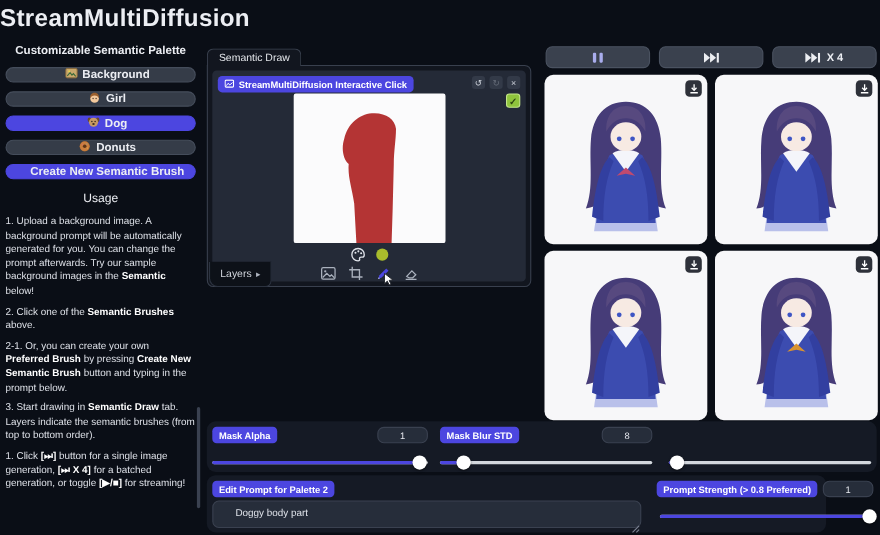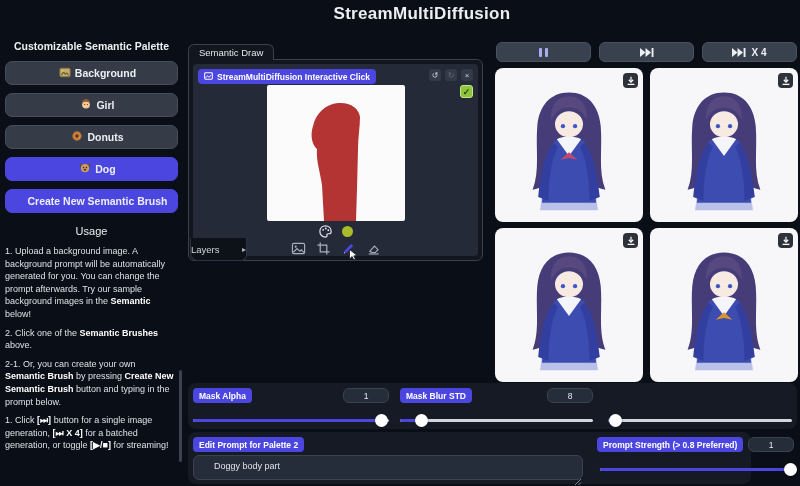--- a/index.html
+++ b/index.html
@@ -3,26 +3,26 @@
 <meta charset="utf-8">
 <style>
   :root{
     --accent:#4c46e0; --mask-red:#b43434; --brush-swatch:#a9bd2c; --checkbox-green:#8fc43c;
     --page:#0a0e16; --panel:#151a25; --panel2:#12161f; --editor:#242a37;
     --btn-gray:#353c48; --btn-border:#454d5b; --ink:#eceef3; --ink-dim:#c6cbd4;
   }
   *{box-sizing:border-box; margin:0; padding:0;}
   html,body{width:800px;height:486px;overflow:hidden;}
   body{background:var(--page); font-family:"Liberation Sans", sans-serif; color:var(--ink); position:relative;}
-  .title{position:absolute; top:4px; left:0; width:800px; text-align:center; font-size:17px; font-weight:700; letter-spacing:.3px;padding-left:44px;}
+  .title{position:absolute; top:4px; left:0; width:800px; font-size:22px; font-weight:700; letter-spacing:.3px;}
 
   
   .sidebar{position:absolute; left:5px; top:40px; width:173px;}
   .side-heading{font-size:10.5px; font-weight:700; text-align:center; margin-bottom:9px;}
-  .brush-btn{width:100%; height:24px; margin-bottom:8px; border-radius:7px; background:var(--btn-gray);
+  .brush-btn{width:100%; height:14px; margin-bottom:8px; border-radius:7px; background:var(--btn-gray);
     border:1px solid var(--btn-border); color:var(--ink); font-size:10.5px; font-weight:700;
     display:flex; align-items:center; justify-content:center; gap:4px; cursor:pointer;padding-left:12px;}
   .brush-btn.active{background:var(--accent); border-color:var(--accent);}
   .usage-heading{font-size:11px; font-weight:400; text-align:center; margin:12px 0 8px;}
   .usage-p{font-size:9px; line-height:1.4; color:#dde0e7; margin-bottom:6px;}
   .usage-p .b{font-weight:700; color:#fff;}
   .side-scrollbar{position:absolute; right:-4px; top:330px; width:3px; height:92px; border-radius:2px; background:#3a4150;}
 
   .mini-icon{display:inline-block;}
 
@@ -44,21 +44,21 @@
     display:flex; align-items:center; justify-content:center; cursor:pointer;}
   .canvas{position:absolute; left:74px; top:21px; width:138px; height:136px; background:#fbfbfc; border-radius:2px;}
   .canvas svg{width:100%; height:100%; display:block;}
   .palette-row{position:absolute; left:0; right:0; top:160px; display:flex; justify-content:center; align-items:center; gap:9px;}
   .swatch{width:11px; height:11px; border-radius:50%; background:var(--brush-swatch);}
   .tools-row{position:absolute; left:0; right:0; top:177px; display:flex; justify-content:center; align-items:center; gap:10px;}
   .tool{width:15px; height:15px; position:relative; cursor:pointer;}
   .cursor-overlay{position:absolute; left:8px; top:6px;}
   .layers-tab{position:absolute; left:1px; top:178px; width:57px; height:23px; background:#0d1118;
     border:1px solid #2c3340; border-top:none; border-radius:0 0 6px 8px; display:flex; align-items:center;
-    justify-content:space-between; gap:4px; font-size:9.5px; color:#d2d6dd; cursor:pointer; z-index:3;}
+    justify-content:center; gap:4px; font-size:9.5px; color:#d2d6dd; cursor:pointer; z-index:3;}
   .layers-arrow{font-size:8px; color:#aeb4bf;}
 
   
   .genbar{position:absolute; left:496px; top:42px; width:301px; display:flex; justify-content:space-between;}
   .gen-btn{width:95px; height:20px; background:#3a414e; border:1px solid #4a5260; border-radius:6px;
     display:flex; align-items:center; justify-content:center; gap:5px; cursor:pointer; color:var(--ink);
     font-size:10px; font-weight:700;}
   .pause-bars{display:flex; gap:2.5px;}
   .pause-bars i{display:block; width:3px; height:9px; background:#a9aded; border-radius:1px;}
   .card{position:absolute; width:148px; height:154px; background:#f7f7f9; border-radius:8px; overflow:hidden; cursor:pointer;}
@@ -146,57 +146,58 @@
       <svg width="12" height="12" viewBox="0 0 14 14">
           <circle cx="7" cy="7.6" r="4.6" fill="#f4c99c"></circle>
           <path d="M7 1.5 C3.4 1.5 2 4.4 2.3 7.4 C3.4 5.2 4.6 4.4 7 4.4 C9.4 4.4 10.6 5.2 11.7 7.4 C12 4.4 10.6 1.5 7 1.5 Z" fill="#9a5f2e"></path>
           <circle cx="5.4" cy="7.6" r=".7" fill="#40322a"></circle>
           <circle cx="8.6" cy="7.6" r=".7" fill="#40322a"></circle>
         </svg>
     </span>
     <span>Girl</span>
   </button>
 
+  <button class="brush-btn active">
+    <span class="mini-icon">
+      <svg width="12" height="12" viewBox="0 0 14 14">
+          <ellipse cx="2.6" cy="4.4" rx="1.8" ry="2.4" fill="#6b4a26"></ellipse>
+          <ellipse cx="11.4" cy="4.4" rx="1.8" ry="2.4" fill="#6b4a26"></ellipse>
+          <circle cx="7" cy="7.2" r="4.8" fill="#c89a62"></circle>
+          <circle cx="5.3" cy="6.4" r=".8" fill="#2e241c"></circle>
+          <circle cx="8.7" cy="6.4" r=".8" fill="#2e241c"></circle>
+          <ellipse cx="7" cy="9" rx="1.3" ry="1" fill="#3a2c20"></ellipse>
+        </svg>
+    </span>
+    <span>Dog</span>
+  </button>
+
   <button class="brush-btn">
     <span class="mini-icon">
       <svg width="12" height="12" viewBox="0 0 14 14">
           <circle cx="7" cy="7" r="5.4" fill="#a9662e"></circle>
           <circle cx="7" cy="7" r="5" fill="#c97e3e"></circle>
           <circle cx="7" cy="7" r="1.9" fill="#5c3418"></circle>
           <circle cx="4.6" cy="4.8" r=".5" fill="#e6518c"></circle>
           <circle cx="9.4" cy="4.6" r=".5" fill="#58c1e0"></circle>
           <circle cx="9.8" cy="8.8" r=".5" fill="#f2e14c"></circle>
         </svg>
     </span>
     <span>Donuts</span>
   </button>
 
   <button class="brush-btn active">
-    <span class="mini-icon">
-      <svg width="12" height="12" viewBox="0 0 14 14">
-          <ellipse cx="2.6" cy="4.4" rx="1.8" ry="2.4" fill="#6b4a26"></ellipse>
-          <ellipse cx="11.4" cy="4.4" rx="1.8" ry="2.4" fill="#6b4a26"></ellipse>
-          <circle cx="7" cy="7.2" r="4.8" fill="#c89a62"></circle>
-          <circle cx="5.3" cy="6.4" r=".8" fill="#2e241c"></circle>
-          <circle cx="8.7" cy="6.4" r=".8" fill="#2e241c"></circle>
-          <ellipse cx="7" cy="9" rx="1.3" ry="1" fill="#3a2c20"></ellipse>
-        </svg>
-    </span>
-    <span>Dog</span>
-  </button>
-
-  <button class="brush-btn active">
     <span>Create New Semantic Brush</span>
   </button>
 
   <div class="usage-heading">Usage</div>
   <div>
       <p class="usage-p"><span>1. Upload a background image. A background prompt will be automatically generated for you. You can change the prompt afterwards. Try our sample background images in the </span><span class="b">Semantic</span><span> below!</span></p>
       <p class="usage-p"><span>2. Click one of the </span><span class="b">Semantic Brushes</span><span> above.</span></p>
-      <p class="usage-p"><span>2-1. Or, you can create your own </span><span class="b">Semantic Brush</span><span> by pressing </span><span class="b">Create New Semantic Brush</span><span> button and typing in the prompt below.</span></p>
+      <p class="usage-p"><span>2-1. Or, you can create your own </span><span class="b">Preferred Brush</span><span> by pressing </span><span class="b">Create New Semantic Brush</span><span> button and typing in the prompt below.</span></p>
+      <p class="usage-p"><span>3. Start drawing in </span><span class="b">Semantic Draw</span><span> tab. Layers indicate the semantic brushes (from top to bottom order).</span></p>
       <p class="usage-p"><span>1. Click </span><span class="b">[⏭]</span><span> button for a single image generation, </span><span class="b">[⏭ X 4]</span><span> for a batched generation, or toggle </span><span class="b">[▶/■]</span><span> for streaming!</span></p>
     </div>
   <div class="side-scrollbar"></div>
 </div>
 
 <div class="tab">
   <span>Semantic Draw</span>
 </div>
 
 <div class="draw-panel">

